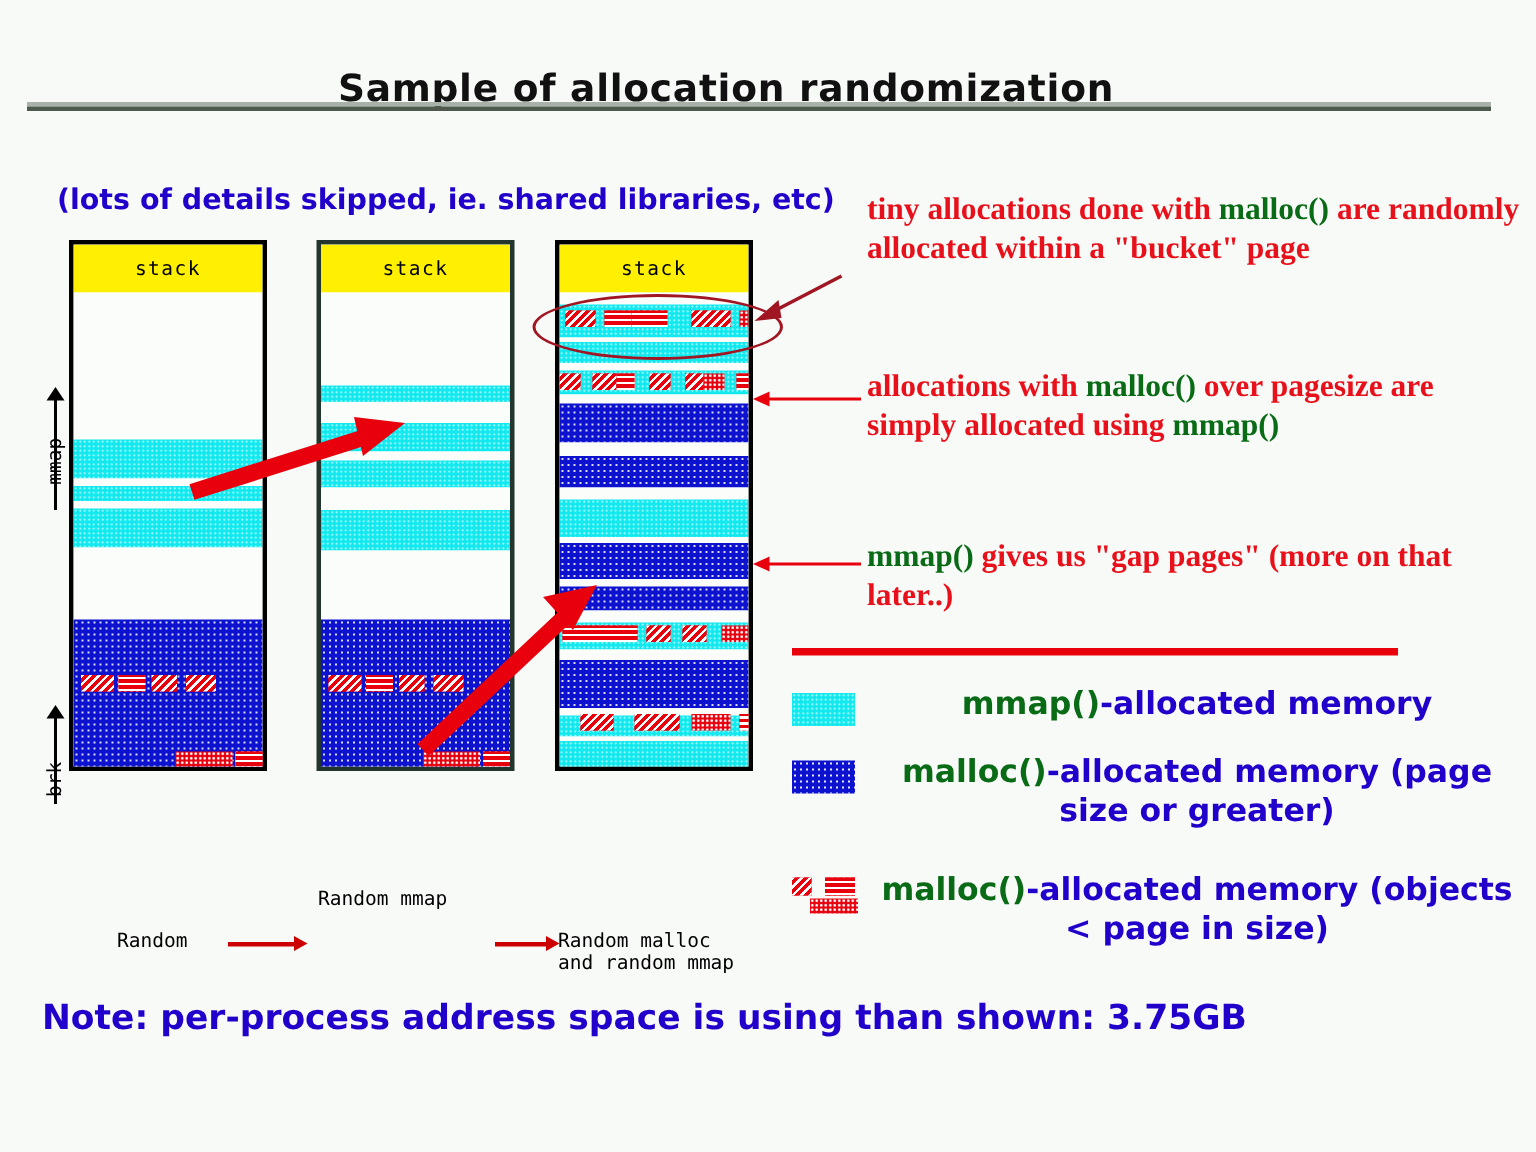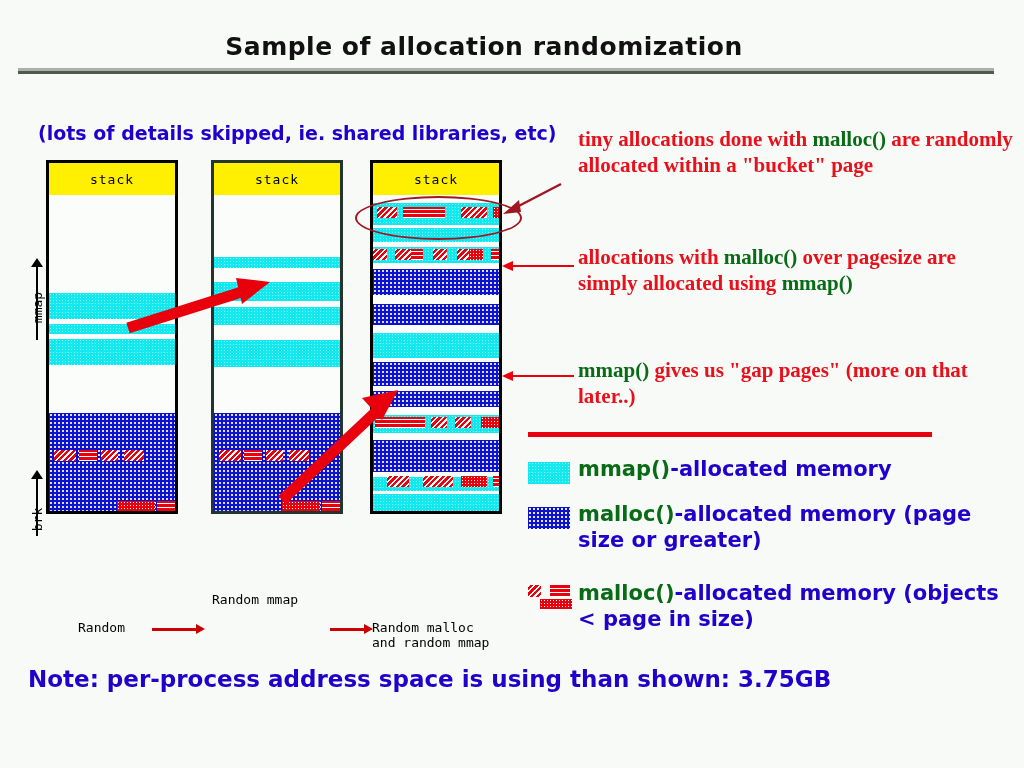--- a/index.html
+++ b/index.html
@@ -5,21 +5,21 @@
   html,body{margin:0;padding:0;}
   body{
     width:1024px;height:768px;overflow:hidden;position:relative;
     background:#f7faf7;
     font-family:"Liberation Sans", sans-serif;
   }
   .abs{position:absolute;}
 
   
   #slide-title{
-    left:0;top:32px;width:968px;text-align:center;
+    left:0;top:44px;width:968px;text-align:center;
     font-family:"DejaVu Sans", sans-serif;
     font-weight:bold;font-size:25px;color:#111;letter-spacing:.5px;
   }
   #header-rule{left:18px;top:68px;width:976px;height:3px;background:#a9b2a9;}
   #header-rule2{left:18px;top:71px;width:976px;height:3px;background:#4e5a4e;}
 
   
   #diagram-subtitle{
     left:38px;top:122px;font-size:19px;color:#2200cc;font-weight:bold;
     font-family:"DejaVu Sans", sans-serif;white-space:nowrap;
@@ -111,21 +111,21 @@
     left:355px;top:196px;width:163px;height:40px;
     border:2.5px solid #a01622;border-radius:50%;
   }
   #bucket-pointer{left:495px;top:180px;width:70px;height:36px;}
 
   
   .fat-arrow{position:absolute;}
 
   
   #legend-rule{left:528px;top:432px;width:404px;height:5px;background:#e8000d;}
-  .legend-row{position:absolute;left:578px;width:440px;}
+  .legend-row{position:absolute;left:578px;width:440px;text-align:center;}
   .legend-text{
     font-family:"DejaVu Sans", sans-serif;font-size:21px;font-weight:bold;
     color:#2200cc;line-height:26px;
   }
   .legend-text .code{color:#0a6b17;}
   .swatch{position:absolute;}
   .sw-cyan{left:528px;width:42px;height:22px;background:#12e9ef;
     background-image:radial-gradient(rgba(255,255,255,.55) .6px,transparent .7px);
     background-size:3px 3px;}
   .sw-blue{left:528px;width:42px;height:22px;background:#0d12cf;

